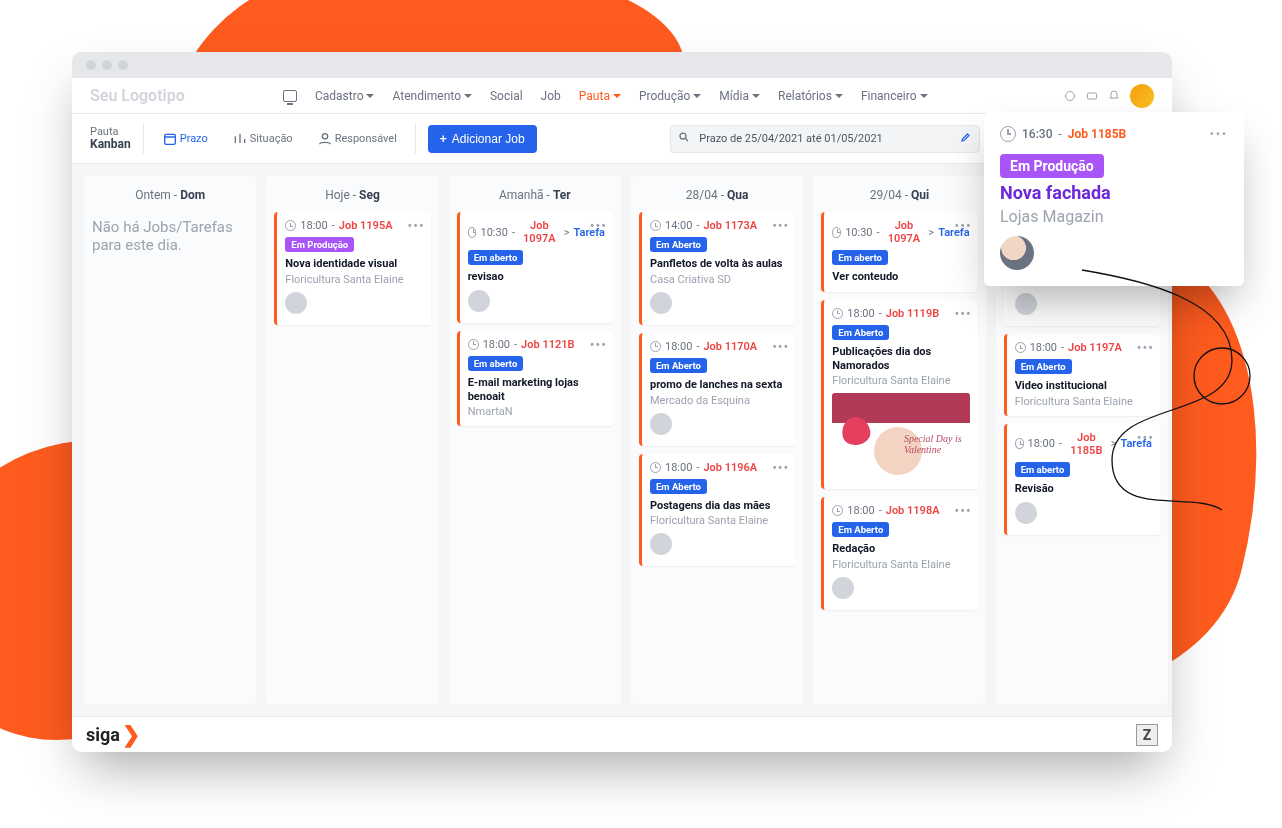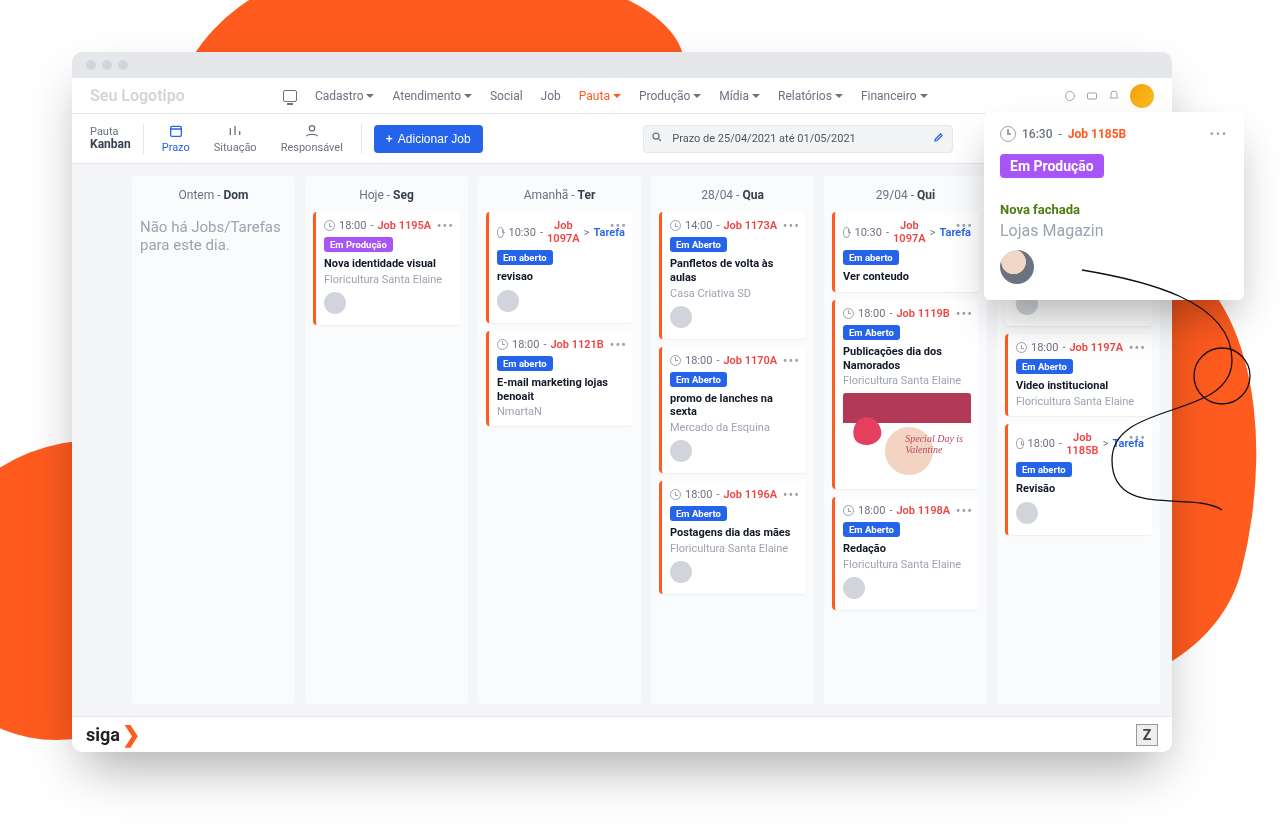--- a/index.html
+++ b/index.html
@@ -55,38 +55,38 @@
   .monitor-icon:after{content:'';position:absolute;bottom:-4px;left:3px;width:6px;height:2px;background:#6b7280;}
 
   .toolbar {
     height: 50px; background:#fff; border-bottom:1px solid #e5e7eb;
     display:flex; align-items:center; padding:0 18px; gap:12px; font-size:11px; color:#6b7280;
     flex-shrink:0;
   }
   .toolbar .page-title { display:flex; flex-direction:column; line-height:1.1;}
   .toolbar .page-title b { color:#374151; font-size:12px;}
   .vsep { width:1px; height:30px; background:#e5e7eb;}
-  .tool-item { display:flex; flex-direction:column; align-items:center; gap:2px; cursor:pointer; padding:0 6px;}
+  .tool-item { display:flex; flex-direction:row; align-items:center; gap:2px; cursor:pointer; padding:0 6px;}
   .tool-item.active { color:#2563eb;}
   .tool-item svg{width:16px;height:16px;}
   .btn-primary {
     background:#2563eb; color:#fff; border:none; border-radius:4px;
     font-size:12px; padding:7px 12px; display:flex; align-items:center; gap:5px; cursor:pointer;
   }
   .search-wrap { margin-left:auto; margin-right:auto; position:relative;}
   .search-box {
     background:#f3f4f6; border:1px solid #e5e7eb; border-radius:4px;
     width:310px; height:28px; display:flex; align-items:center; padding:0 30px 0 28px;
     font-size:11px; color:#4b5563;
   }
   .search-box .mag{position:absolute;left:8px;color:#6b7280;}
   .search-box .pencil{position:absolute;right:8px;color:#2563eb;}
 
   .board {
-    flex:1; display:flex; gap:10px; padding:12px 12px 12px 12px; overflow:hidden; background:#f4f5f7;margin-left:48px;
+    flex:1; display:flex; gap:10px; padding:12px 4px 12px 12px; overflow:hidden; background:#f4f5f7;
   }
   .column {
     flex:1 1 0; min-width:0; background:#fafbfc; border-radius:4px; padding:8px 8px;
     display:flex; flex-direction:column;
   }
   .col-head { text-align:center; font-size:12px; color:#6b7280; padding:4px 0 10px; }
   .col-head b{ color:#374151; font-weight:700;}
   .col-empty { text-align:left; color:#9ca3af; font-size:15px; padding-top:6px;}
   .cards { display:flex; flex-direction:column; gap:8px;}
   .card {
@@ -136,21 +136,21 @@
   .float-card{
     position:absolute; right:38px; top:112px; width:260px; z-index:5;
     background:#fff; border-radius:6px; box-shadow:0 22px 40px -8px rgba(0,0,0,.3);
     padding:14px 16px 16px 16px;
   }
   .float-card .row{display:flex;align-items:center;gap:6px;font-size:12px;color:#6b7280;}
   .float-card .row .time{font-weight:500;}
   .float-card .row .jid{color:#ff5b1f;font-weight:700;}
   .float-card .row .dots2{margin-left:auto;color:#9ca3af;letter-spacing:2px;cursor:pointer;}
   .float-card .badge-big{display:inline-block;background:#a855f7;color:#fff;font-weight:700;border-radius:4px;padding:4px 10px;margin-top:12px;font-size:14px;}
-  .float-card .ftitle{font-weight:700;font-size:13px;color:#4d7c0f;margin-top:24px;}
+  .float-card .ftitle{font-weight:700;font-size:18px;color:#6d28d9;margin-top:4px;}
   .float-card .fclient{color:#9ca3af;font-size:16px;margin-top:4px;}
   .float-card .favatar{width:34px;height:34px;border-radius:50%;margin-top:10px;background:radial-gradient(circle at 40% 35%,#f1d6c6 40%,#6b7280 42%);}
   .float-clock{width:16px;height:16px;border:1.6px solid #9ca3af;border-radius:50%;position:relative;display:inline-block;}
   .float-clock:before{content:'';position:absolute;left:6px;top:2px;width:1.6px;height:5px;background:#9ca3af;}
   .float-clock:after{content:'';position:absolute;left:6px;top:6.4px;width:4px;height:1.6px;background:#9ca3af;}
 
   .bell-icon{width:12px;height:12px;}
 </style>
 </head>
 <body>

